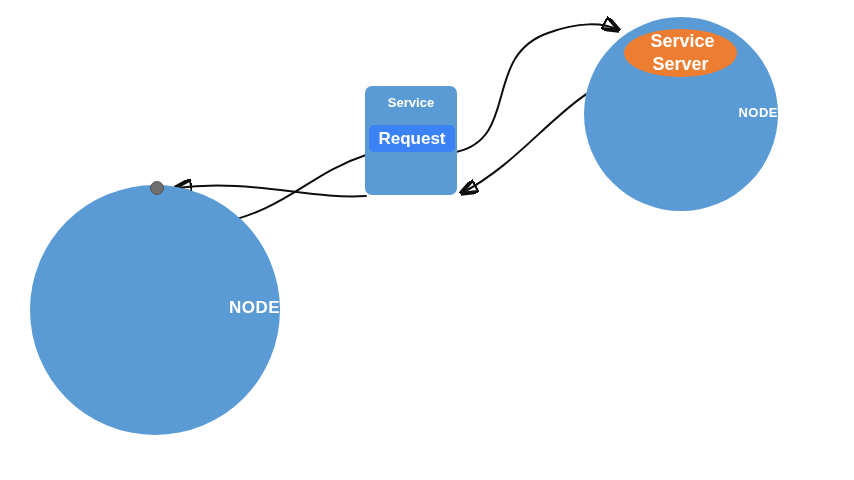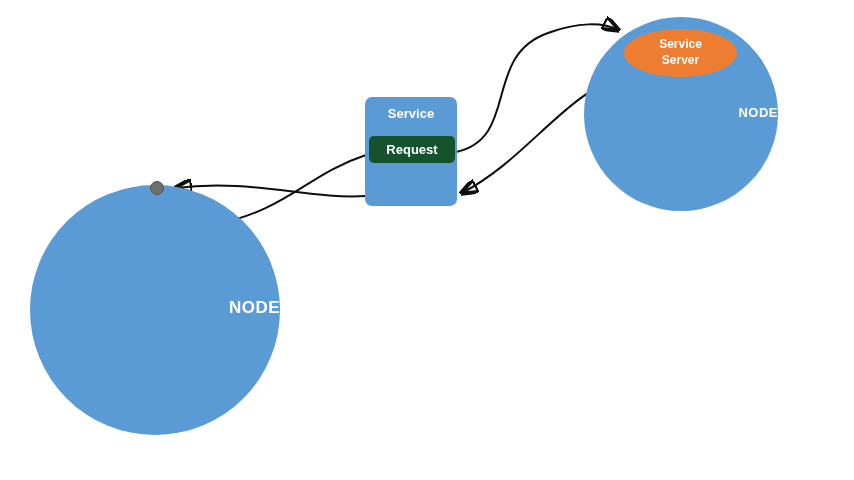--- a/index.html
+++ b/index.html
@@ -43,21 +43,21 @@
 
   
   .ellipse {
     border-radius: 50%;
     display: flex;
     align-items: center;
     justify-content: center;
     text-align: center;
     color: #ffffff;
     font-weight: bold;
-    font-size: 12px;
+    font-size: 18px;
     line-height: 1.3;
   }
   #service-client {
     left: 93px; top: 194px;
     width: 118px; height: 50px;
     background: #90c952;
   }
   #service-client .ellipse-label { width: 62px; }
   #service-server {
     left: 624px; top: 29px;
@@ -71,44 +71,44 @@
     left: 150px; top: 181px;
     width: 14px; height: 14px;
     border-radius: 50%;
     background: #6e6e6e;
     border: 1px solid #555555;
     box-sizing: border-box;
   }
 
   
   #service-box {
-    left: 365px; top: 97px;
+    left: 365px; top: 86px;
     width: 92px; height: 109px;
     background: #5b9bd5;
     border-radius: 7px;
   }
   #service-title {
     position: absolute;
     top: 9px;
     width: 100%;
     text-align: center;
     color: #ffffff;
     font-weight: bold;
     font-size: 13px;
   }
   .action-box {
     position: absolute;
     left: 4px;
     width: 86px;
     height: 27px;
-    background: #14532d;
+    background: #3b82f6;
     border-radius: 5px;
     color: #ffffff;
     font-weight: bold;
-    font-size: 13px;
+    font-size: 17px;
     display: flex;
     align-items: center;
     justify-content: center;
   }
   #request-box { top: 39px; }
   #response-box { top: 78px; }
 
   
   #arrows-layer {
     position: absolute;

